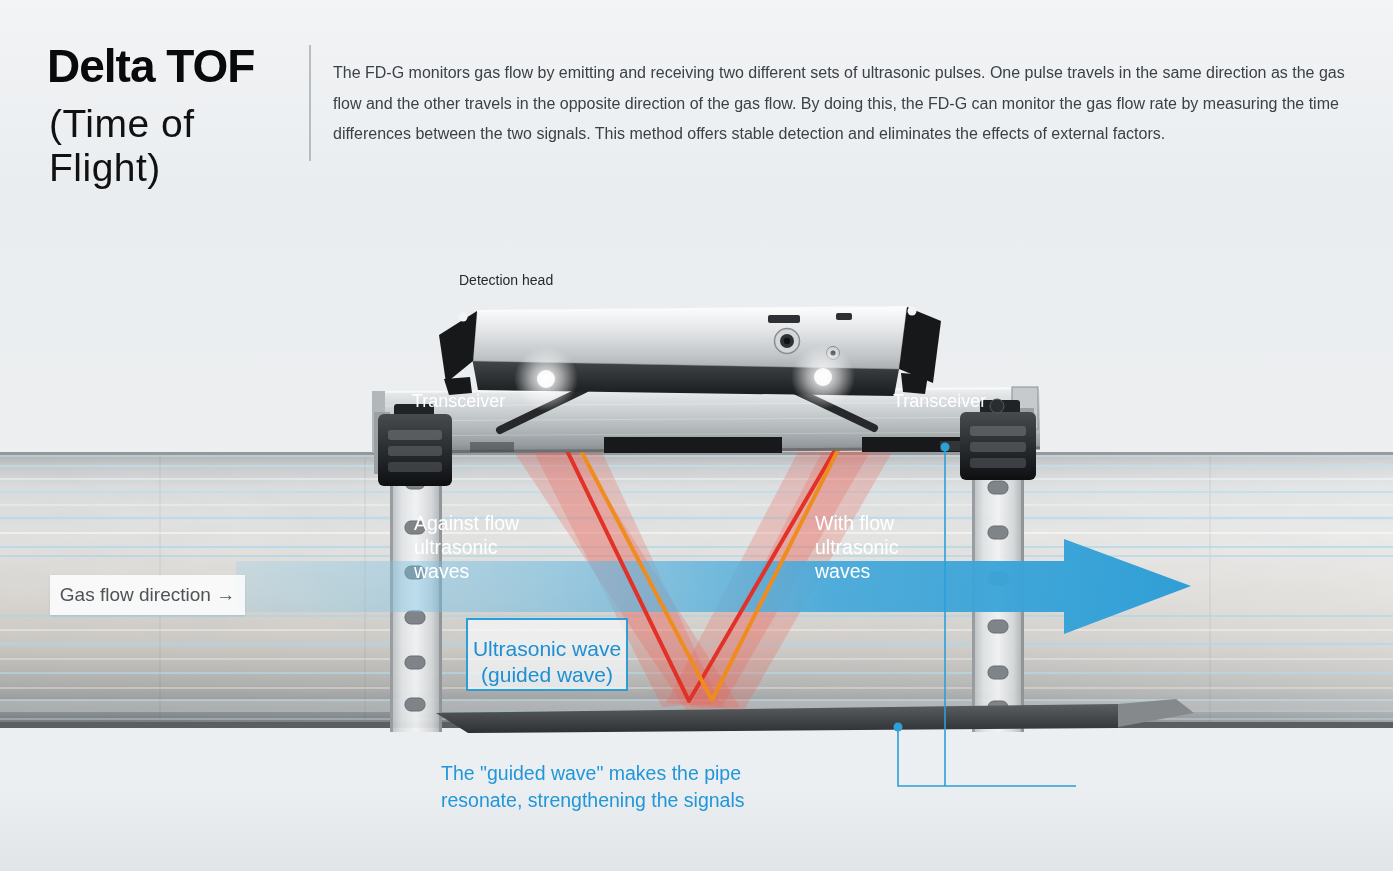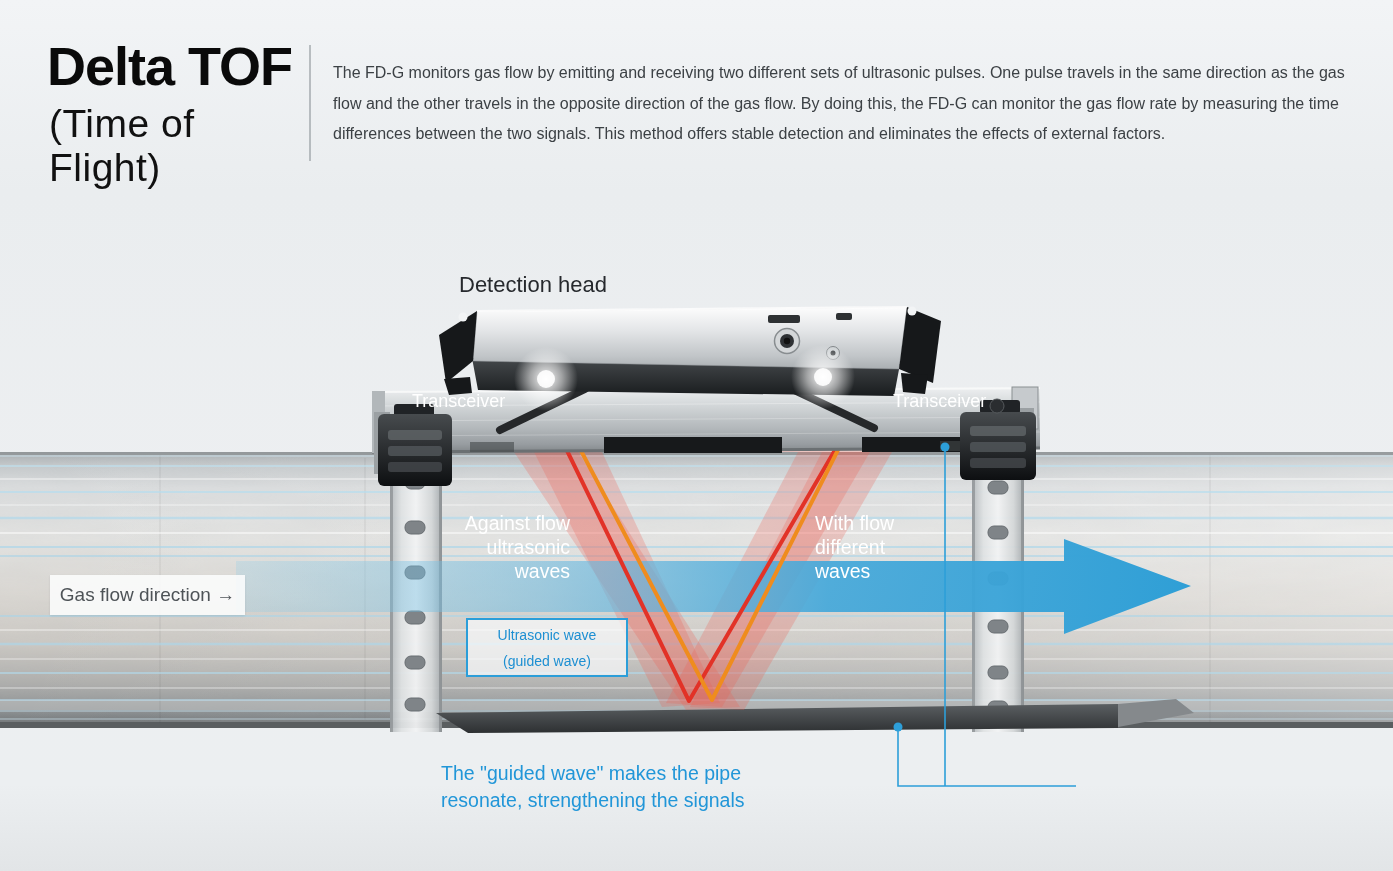--- a/index.html
+++ b/index.html
@@ -4,51 +4,51 @@
 <style>
   html,body{margin:0;padding:0;background:#d8dbdd;}
   .stage{
     position:relative;width:1393px;height:871px;overflow:hidden;
     font-family:"Liberation Sans","DejaVu Sans",sans-serif;
     background:linear-gradient(180deg,#f2f4f6 0%,#eaedef 22%,#edeff1 60%,#eceff1 90%,#e2e5e7 100%);
   }
   
   .hdr-title{
     position:absolute;left:47px;top:38px;width:250px;
-    font-size:54px;font-weight:700;letter-spacing:-1px;color:#0a0a0a;line-height:56px;
+    font-size:46px;font-weight:700;letter-spacing:-1px;color:#0a0a0a;line-height:56px;
   }
   .hdr-sub{
     position:absolute;left:49px;top:102px;width:260px;
     font-size:39px;font-weight:400;color:#111;letter-spacing:0.5px;
   }
   .hdr-divider{
     position:absolute;left:309px;top:45px;width:2px;height:116px;background:#9aa0a4;opacity:.65;
   }
   .hdr-desc{
     position:absolute;left:333px;top:42px;width:1040px;
     font-size:16px;line-height:30.5px;color:#3c4145;
   }
   
   .lbl{position:absolute;white-space:pre-line;}
-  .lbl-detection{left:459px;top:272px;font-size:22px;color:#26292d;}
+  .lbl-detection{left:459px;top:272px;font-size:14px;color:#26292d;}
   .lbl-transceiver-l{left:412px;top:391px;font-size:18px;color:#ffffff;}
   .lbl-transceiver-r{left:893px;top:391px;font-size:18px;color:#ffffff;}
-  .lbl-against{left:404px;top:511px;width:166px;text-align:right;
+  .lbl-against{left:414px;top:511px;width:166px;
     font-size:19.5px;line-height:24px;color:#ffffff;}
   .lbl-with{left:815px;top:511px;width:180px;text-align:left;
     font-size:19.5px;line-height:24px;color:#ffffff;}
   .box-gasflow{
     left:50px;top:567px;width:195px;height:40px;
     background:rgba(252,253,253,0.88);color:#4e5357;font-size:19px;
     line-height:40px;text-align:center;box-shadow:0 1px 2px rgba(60,70,80,.12);margin-top:8px;
   }
   .box-ultrasonic{
     left:466px;top:618px;width:158px;height:53px;
     border:2px solid #2b9ed9;background:rgba(248,250,251,0.72);
-    color:#1d8fd2;font-size:14px;line-height:26px;text-align:center;padding-top:2px;
+    color:#1d8fd2;font-size:21px;line-height:26px;text-align:center;padding-top:16px;
   }
   .lbl-guided{left:441px;top:760px;font-size:19.5px;line-height:26.5px;color:#2196d8;}
   .box-damping{
     left:1077px;top:766px;width:184px;height:37px;
     border:2px solid #2b9ed9;background:#fcfdfe;
     color:#2196d8;font-size:19px;line-height:36px;text-align:center;
   }
   svg{position:absolute;left:0;top:0;}
 </style>
 </head>
@@ -280,21 +280,21 @@
   <div class="hdr-divider"></div>
   <p class="hdr-desc">The FD-G monitors gas flow by emitting and receiving two different sets of ultrasonic pulses. One pulse travels in the same direction as the gas flow and the other travels in the opposite direction of the gas flow. By doing this, the FD-G can monitor the gas flow rate by measuring the time differences between the two signals. This method offers stable detection and eliminates the effects of external factors.</p>
 
   <div class="lbl lbl-detection">Detection head</div>
   <div class="lbl lbl-transceiver-l">Transceiver</div>
   <div class="lbl lbl-transceiver-r">Transceiver</div>
   <div class="lbl lbl-against">Against flow
 ultrasonic
 waves</div>
   <div class="lbl lbl-with">With flow
-different
+ultrasonic
 waves</div>
   <div class="lbl box-gasflow">Gas flow direction →</div>
   <div class="lbl box-ultrasonic">Ultrasonic wave
 (guided wave)</div>
   <div class="lbl lbl-guided">The "guided wave" makes the pipe
 resonate, strengthening the signals</div>
 
 </div>
 
 </body></html>

